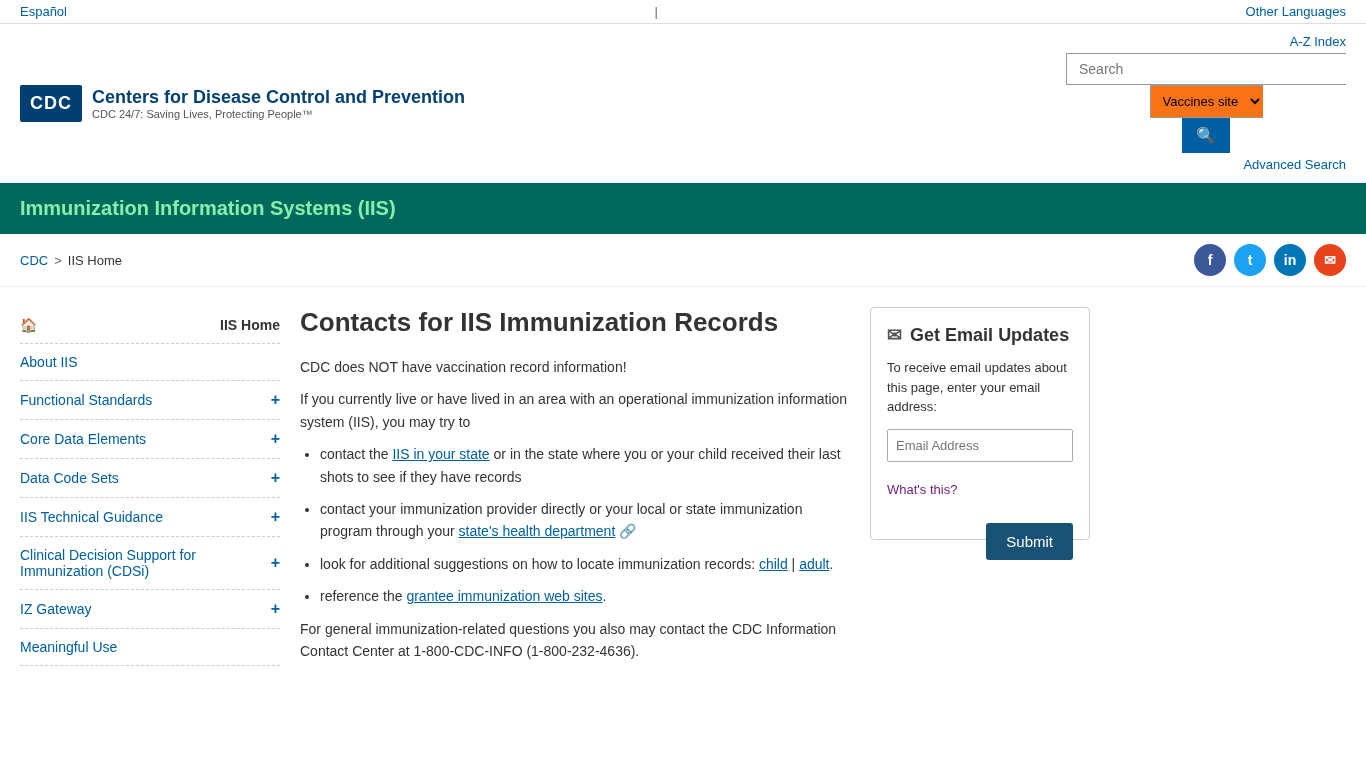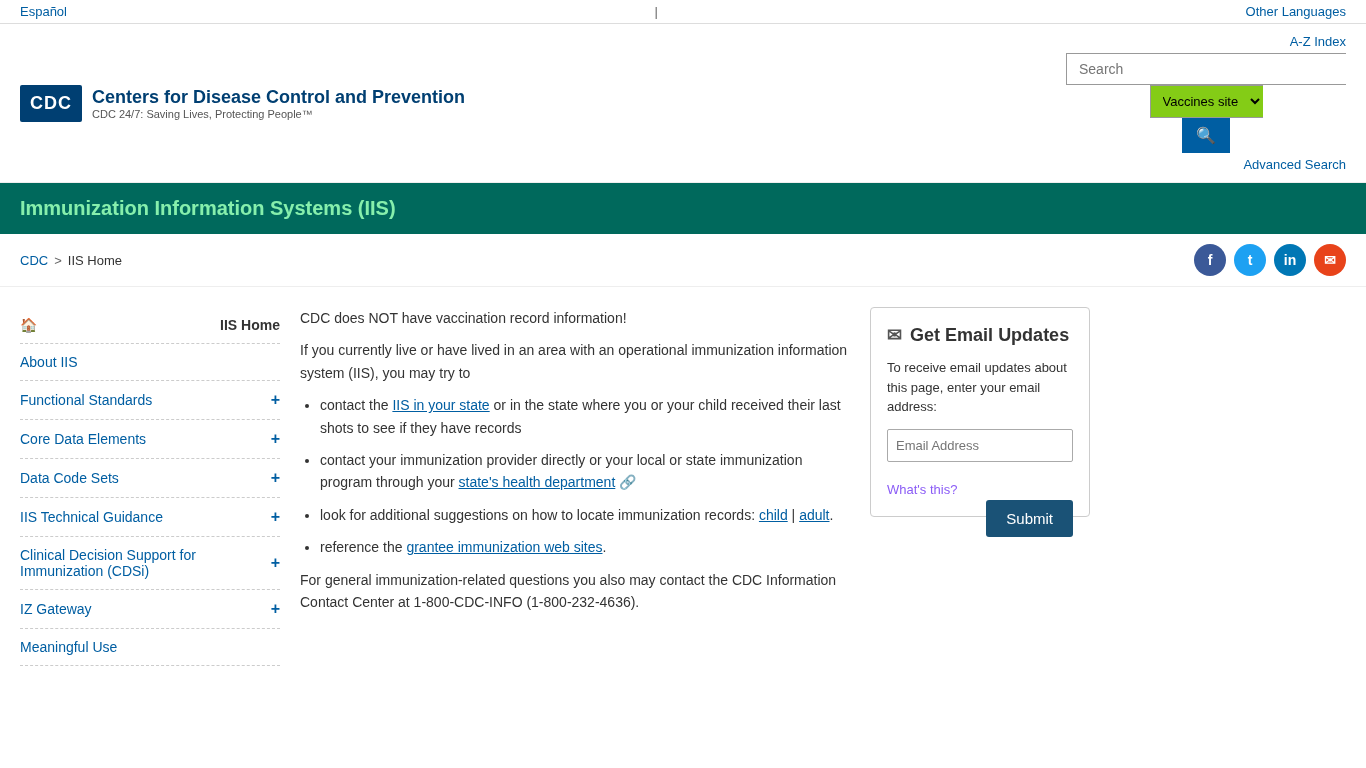--- a/index.html
+++ b/index.html
@@ -70,21 +70,21 @@
       padding: 7px 12px;
       font-size: 14px;
       width: 280px;
       border-right: none;
       outline: none;
     }
     .search-select {
       border: 1px solid #999;
       padding: 7px 8px;
       font-size: 13px;
-      background: #84cc16;
+      background: #f97316;
       cursor: pointer;
       border-right: none;
     }
     .search-btn {
       background: #005ea2;
       border: none;
       color: #fff;
       padding: 8px 14px;
       cursor: pointer;
       font-size: 16px;
@@ -251,24 +251,24 @@
       border: 1px solid #aaa;
       padding: 8px 8px;
       font-size: 13px;
       border-radius: 2px;
       margin-bottom: 20px;
       outline: none;
       color: #888;
     }
     .whats-this {
       font-size: 13px;
-      color: #8b5cf6;
+      color: #701a75;
       text-decoration: none;
       display: block;
-      margin-bottom: 3px;
+      margin-bottom: 26px;
     }
     .submit-btn {
       background: #1a5276;
       color: #fff;
       border: none;
       padding: 10px 20px;
       font-size: 15px;
       font-weight: normal;
       border-radius: 3px;
       cursor: pointer;
@@ -377,20 +377,21 @@
       </a>
     </div>
     <div class="sidebar-item">
       <a class="sidebar-link" href="#">
         <span>Meaningful Use</span>
       </a>
     </div>
   </nav>
 
   <main class="content">
+    <h1>Contacts for IIS Immunization Records</h1>
     <p class="alert-text">CDC does NOT have vaccination record information!</p>
     <p>If you currently live or have lived in an area with an operational immunization information system (IIS), you may try to</p>
     <ul>
       <li>
         <span>contact the </span><a href="#">IIS in your state</a><span> or in the state where you or your child received their last shots to see if they have records</span>
       </li>
       <li>
         <span>contact your immunization provider directly or your local or state immunization program through your </span><a href="#">state's health department</a> <span>🔗</span>
       </li>
       <li>

